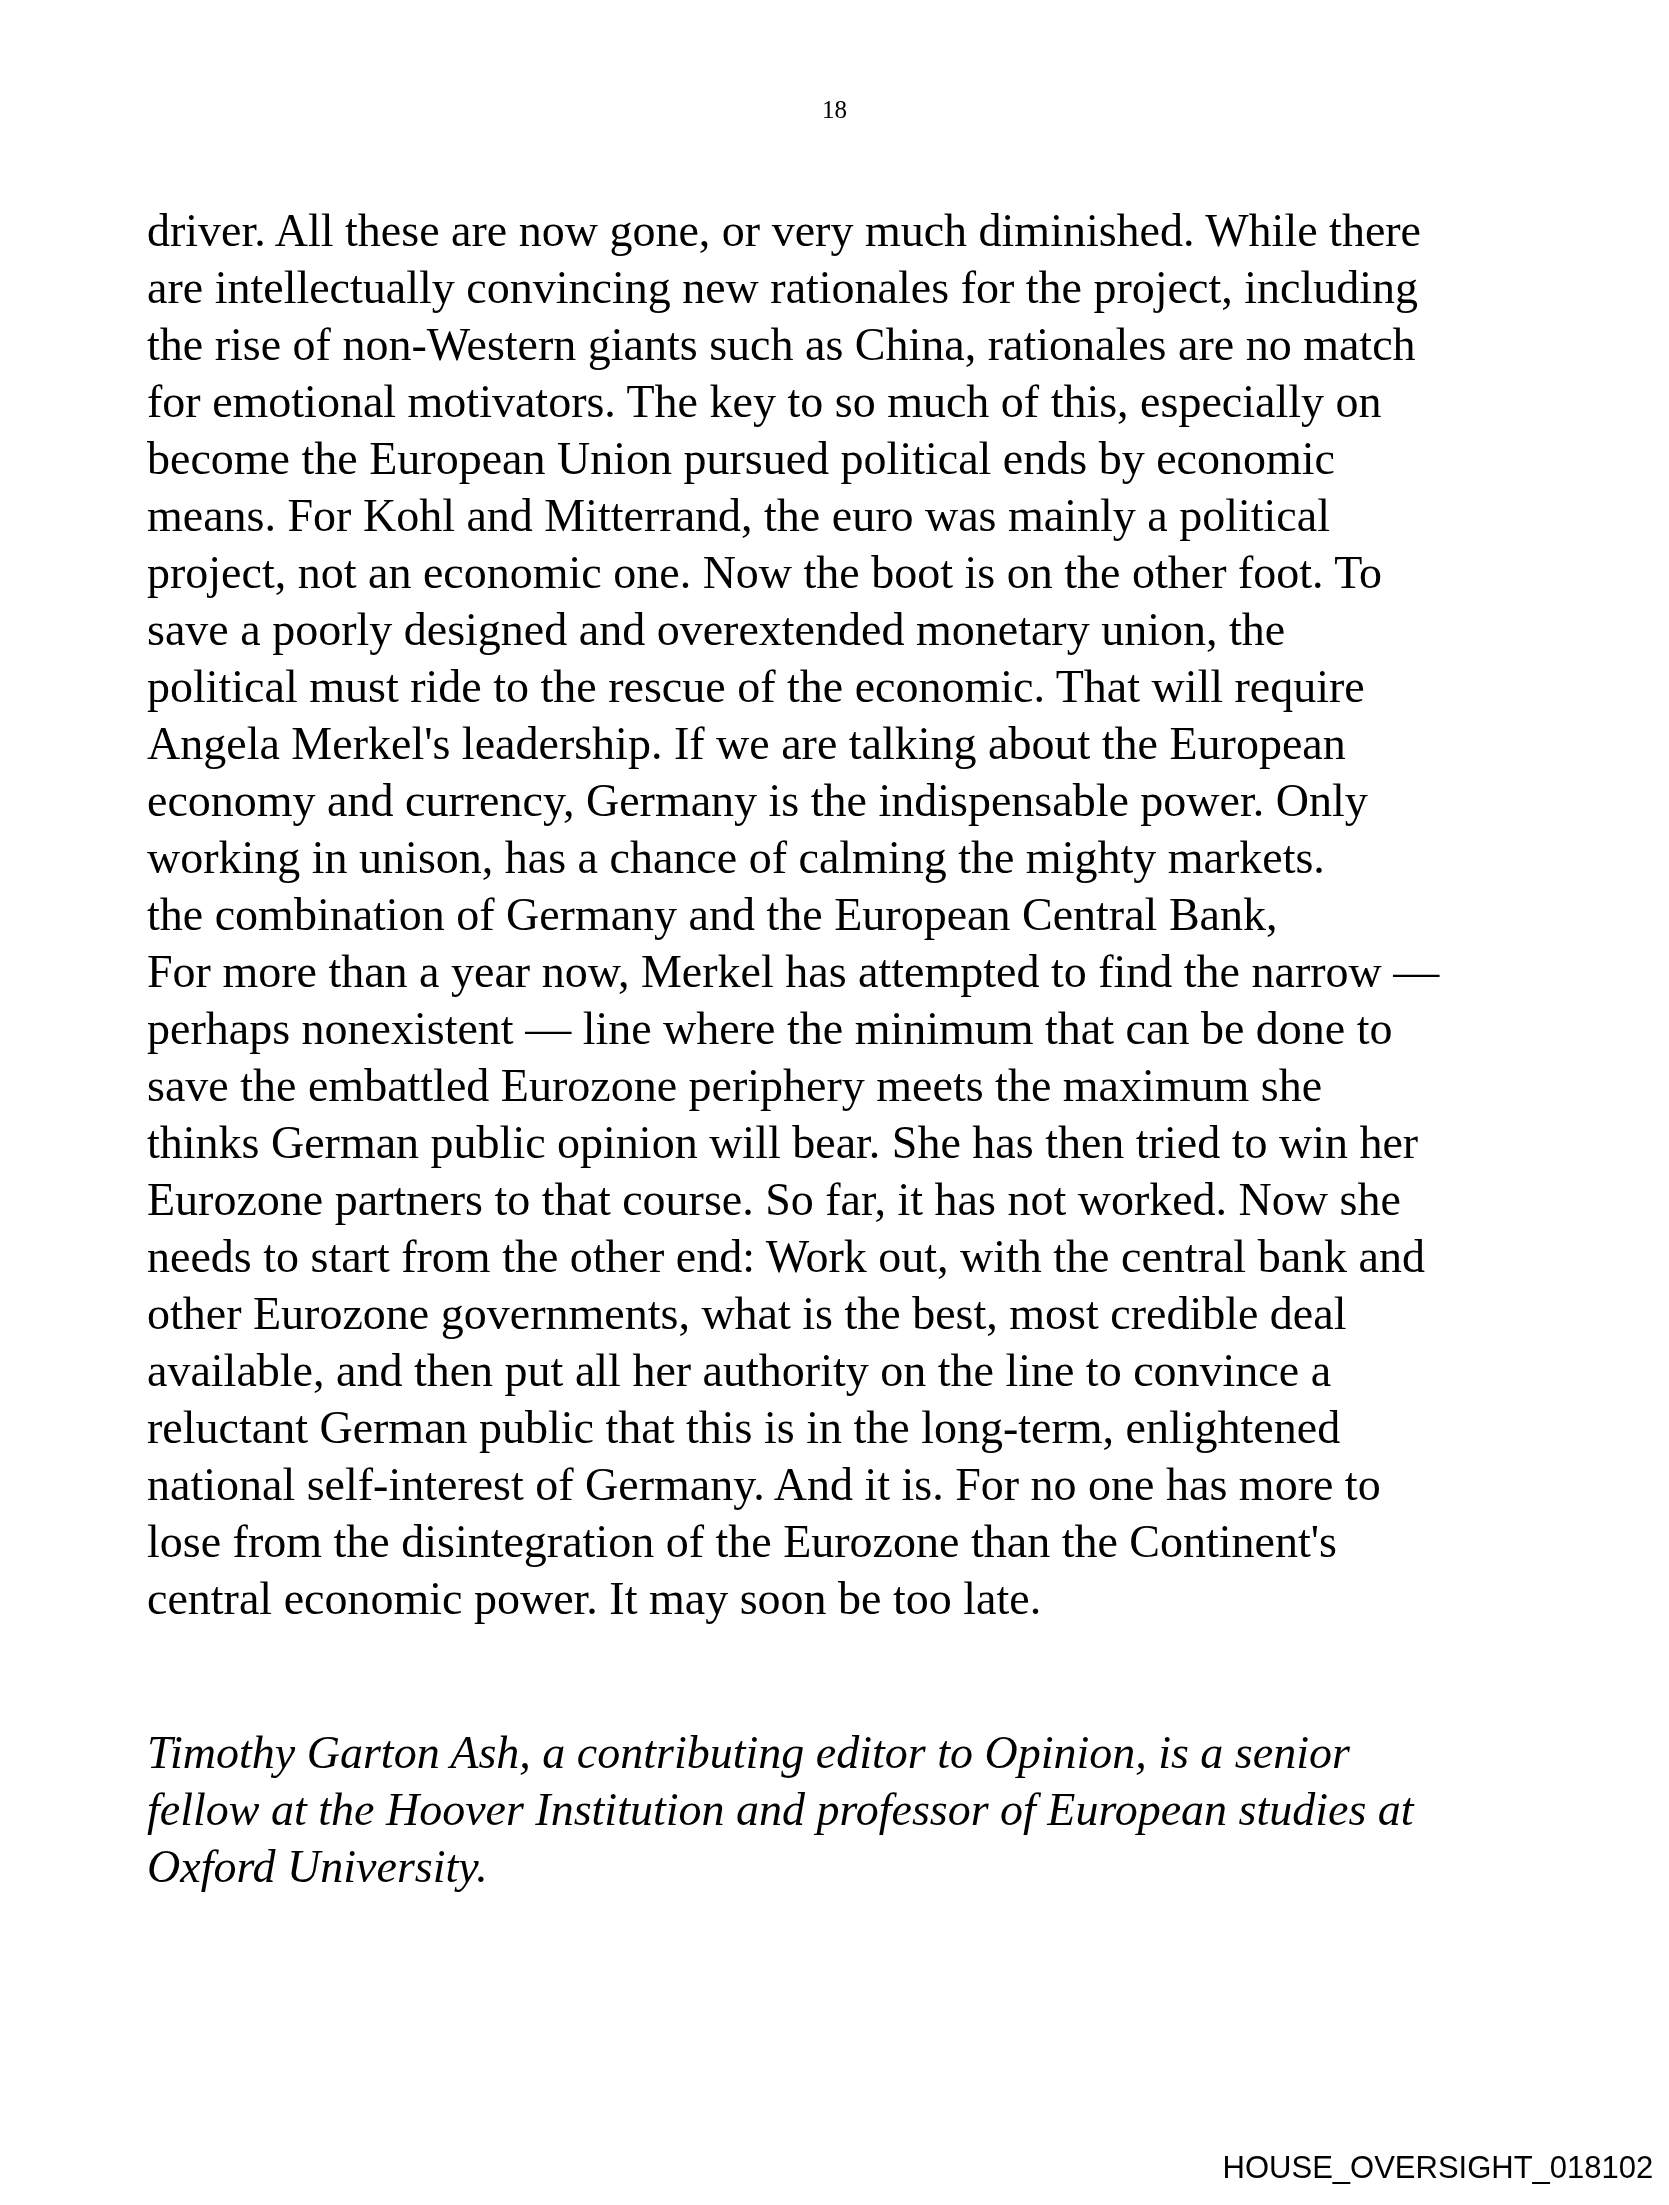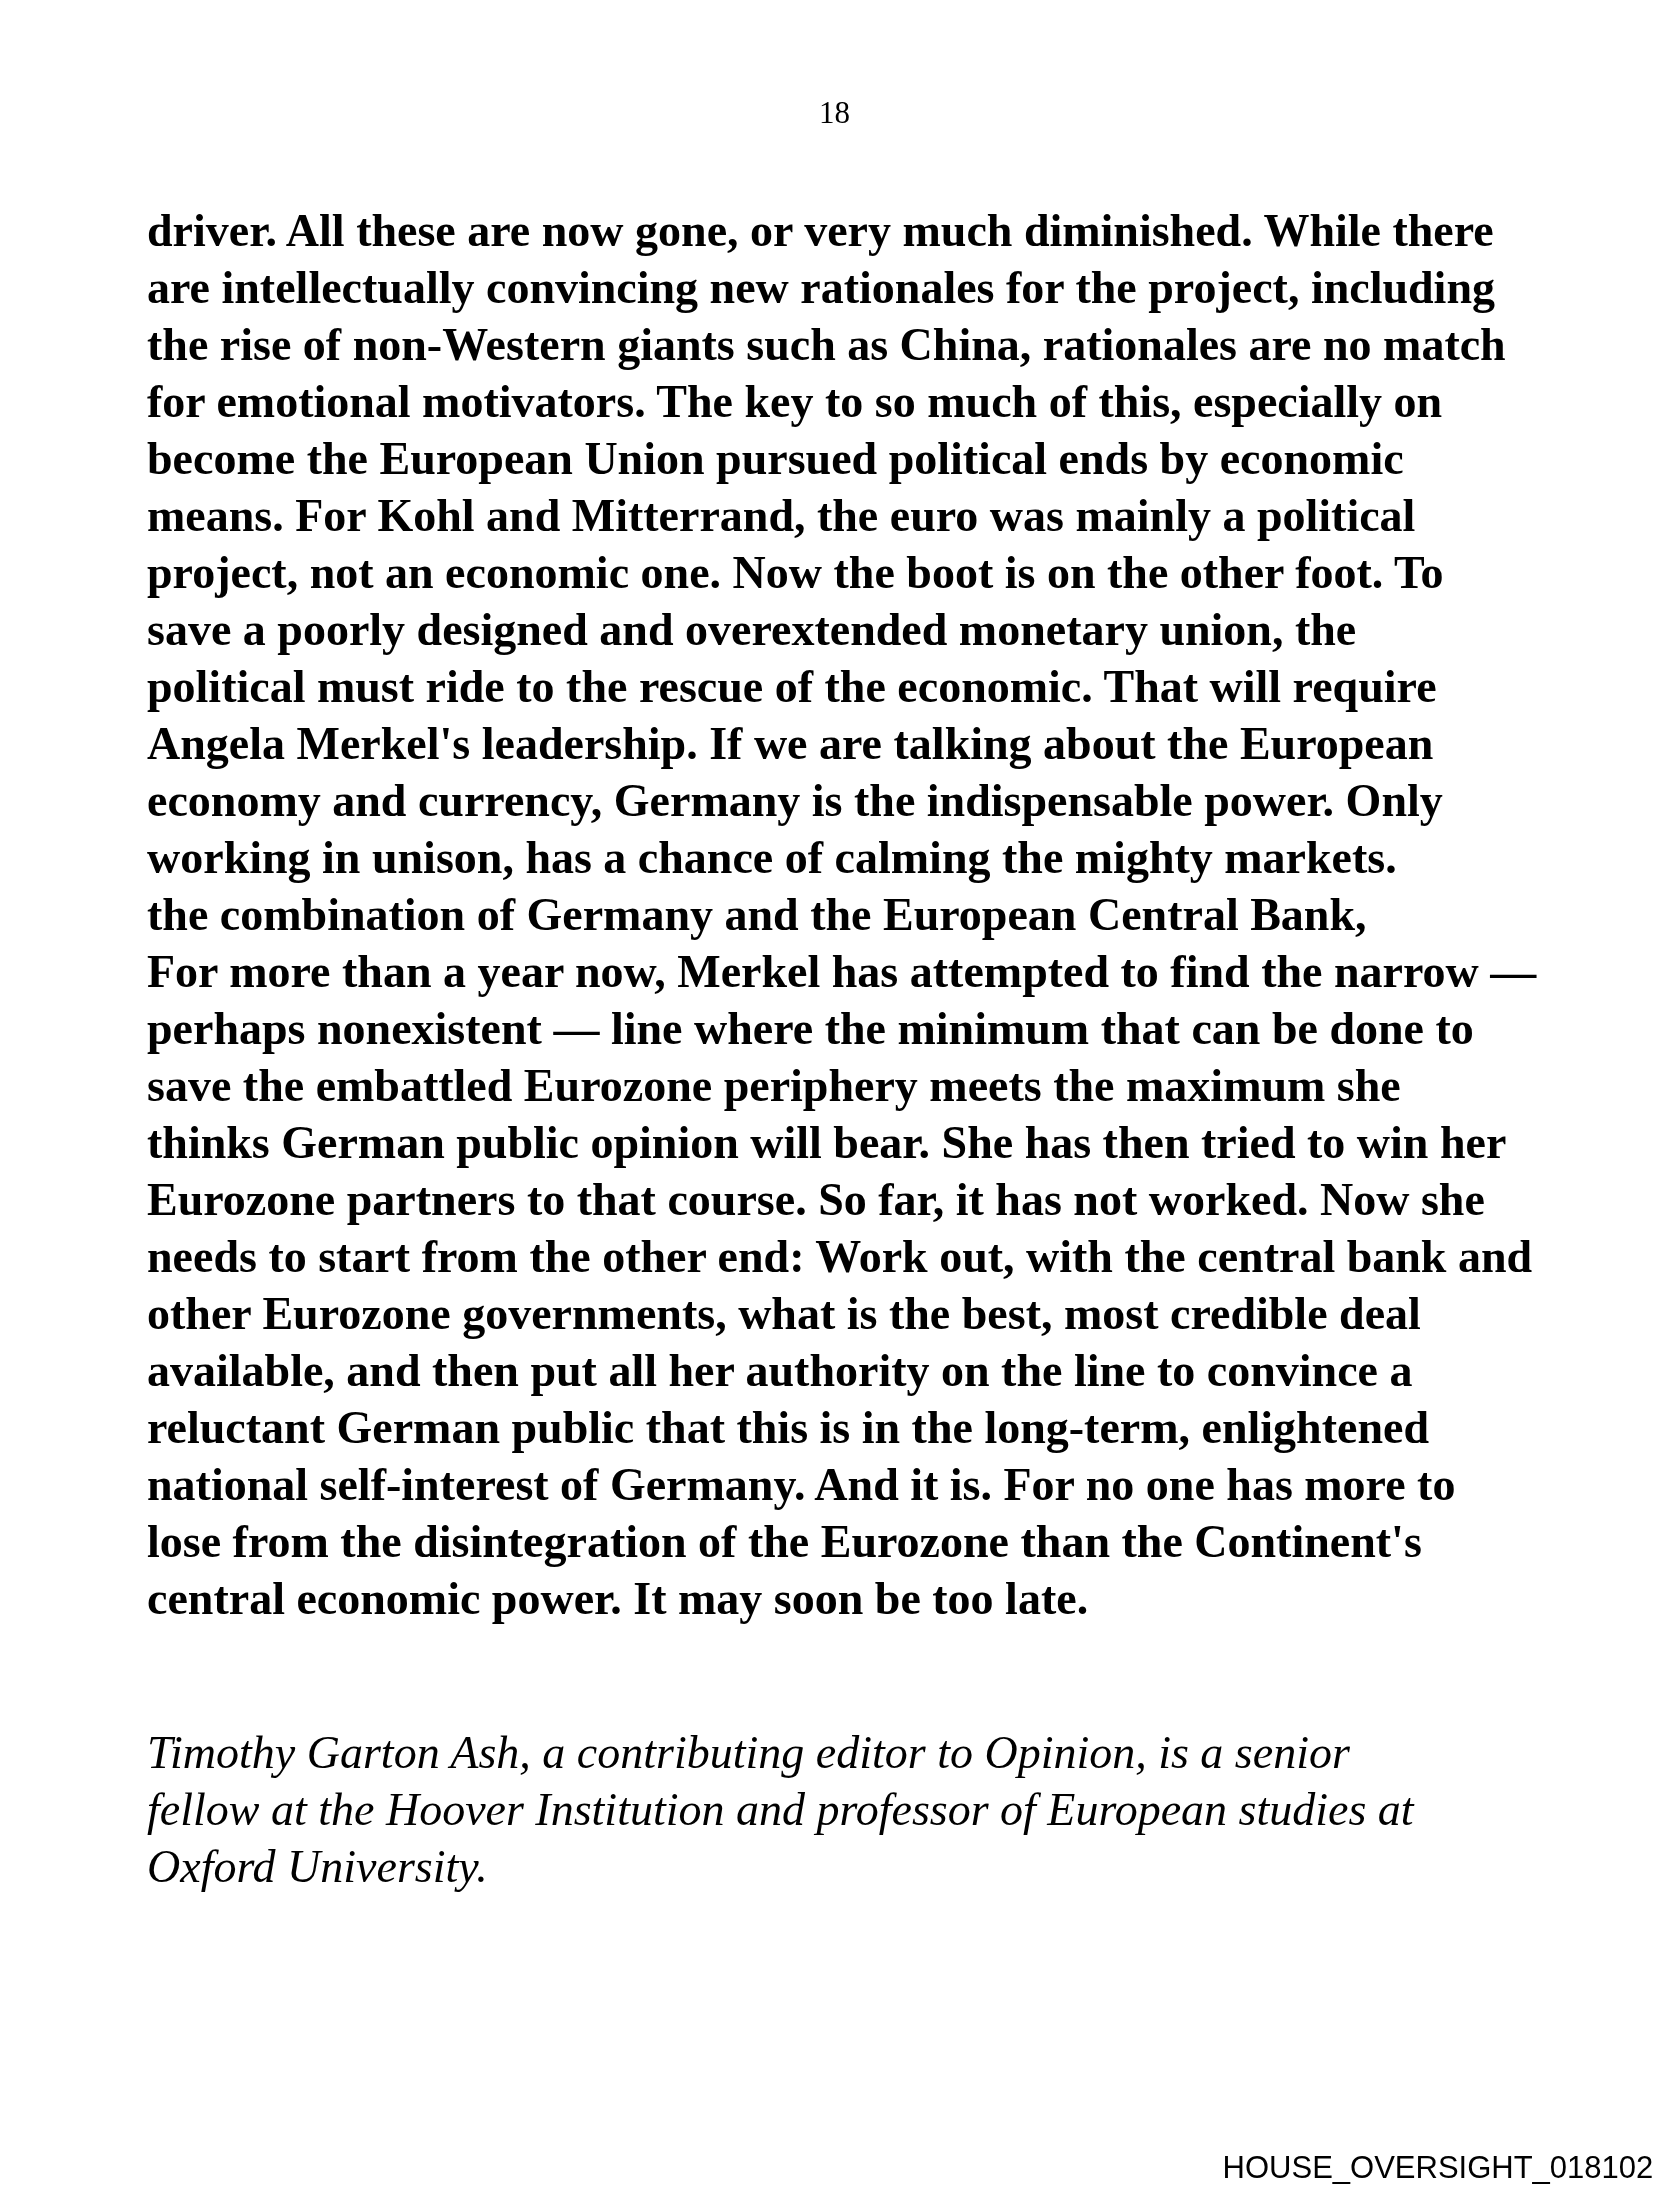--- a/index.html
+++ b/index.html
@@ -14,32 +14,31 @@
       overflow: hidden;
       color: #000000;
       font-family: "Liberation Serif", "DejaVu Serif", serif;
     }
     .page-number {
       position: absolute;
       top: 97px;
       left: 0;
       width: 1669px;
       text-align: center;
-      font-size: 31px;
+      font-size: 25px;
       line-height: 1;
     }
     .body-text {
       position: absolute;
       top: 202px;
       left: 147px;
       width: 1440px;
       font-size: 46px;
       line-height: 57px;
       white-space: nowrap;
-      font-weight: bold;
     }
     .body-text .line {
       display: block;
       height: 57px;
     }
     .byline {
       position: absolute;
       top: 1724px;
       left: 147px;
       width: 1440px;

